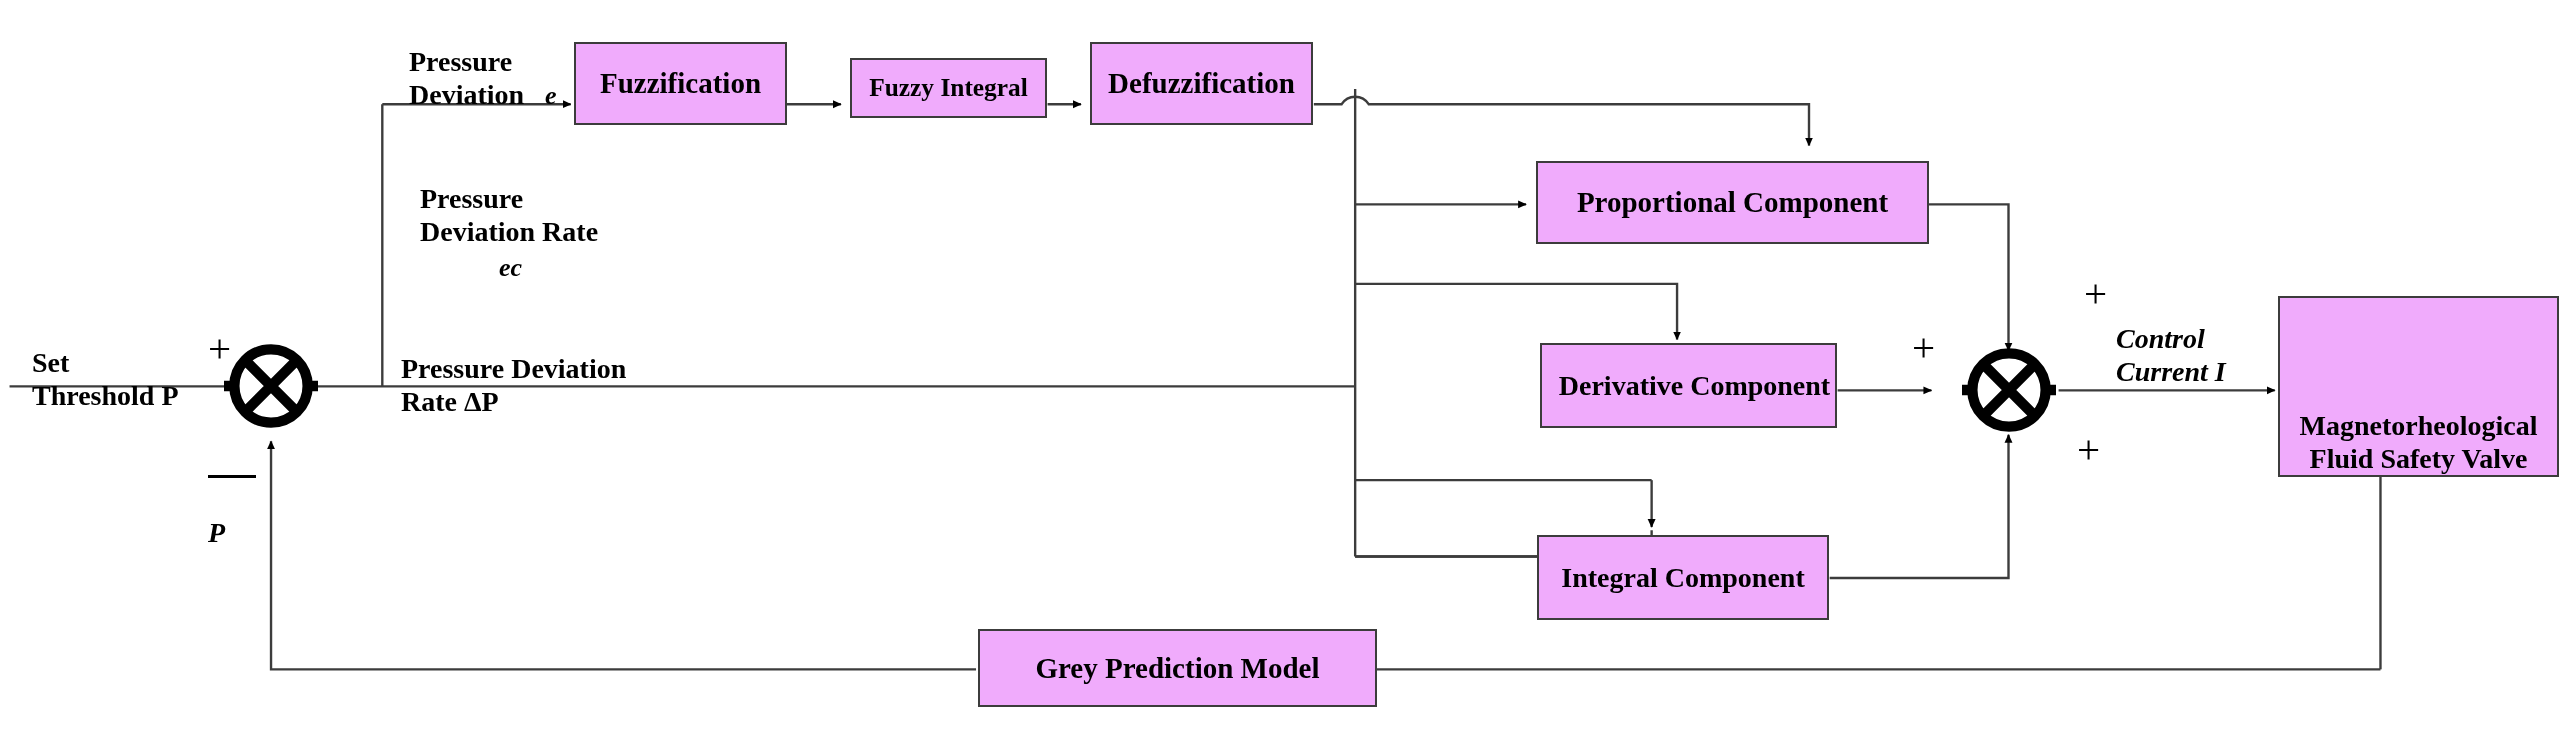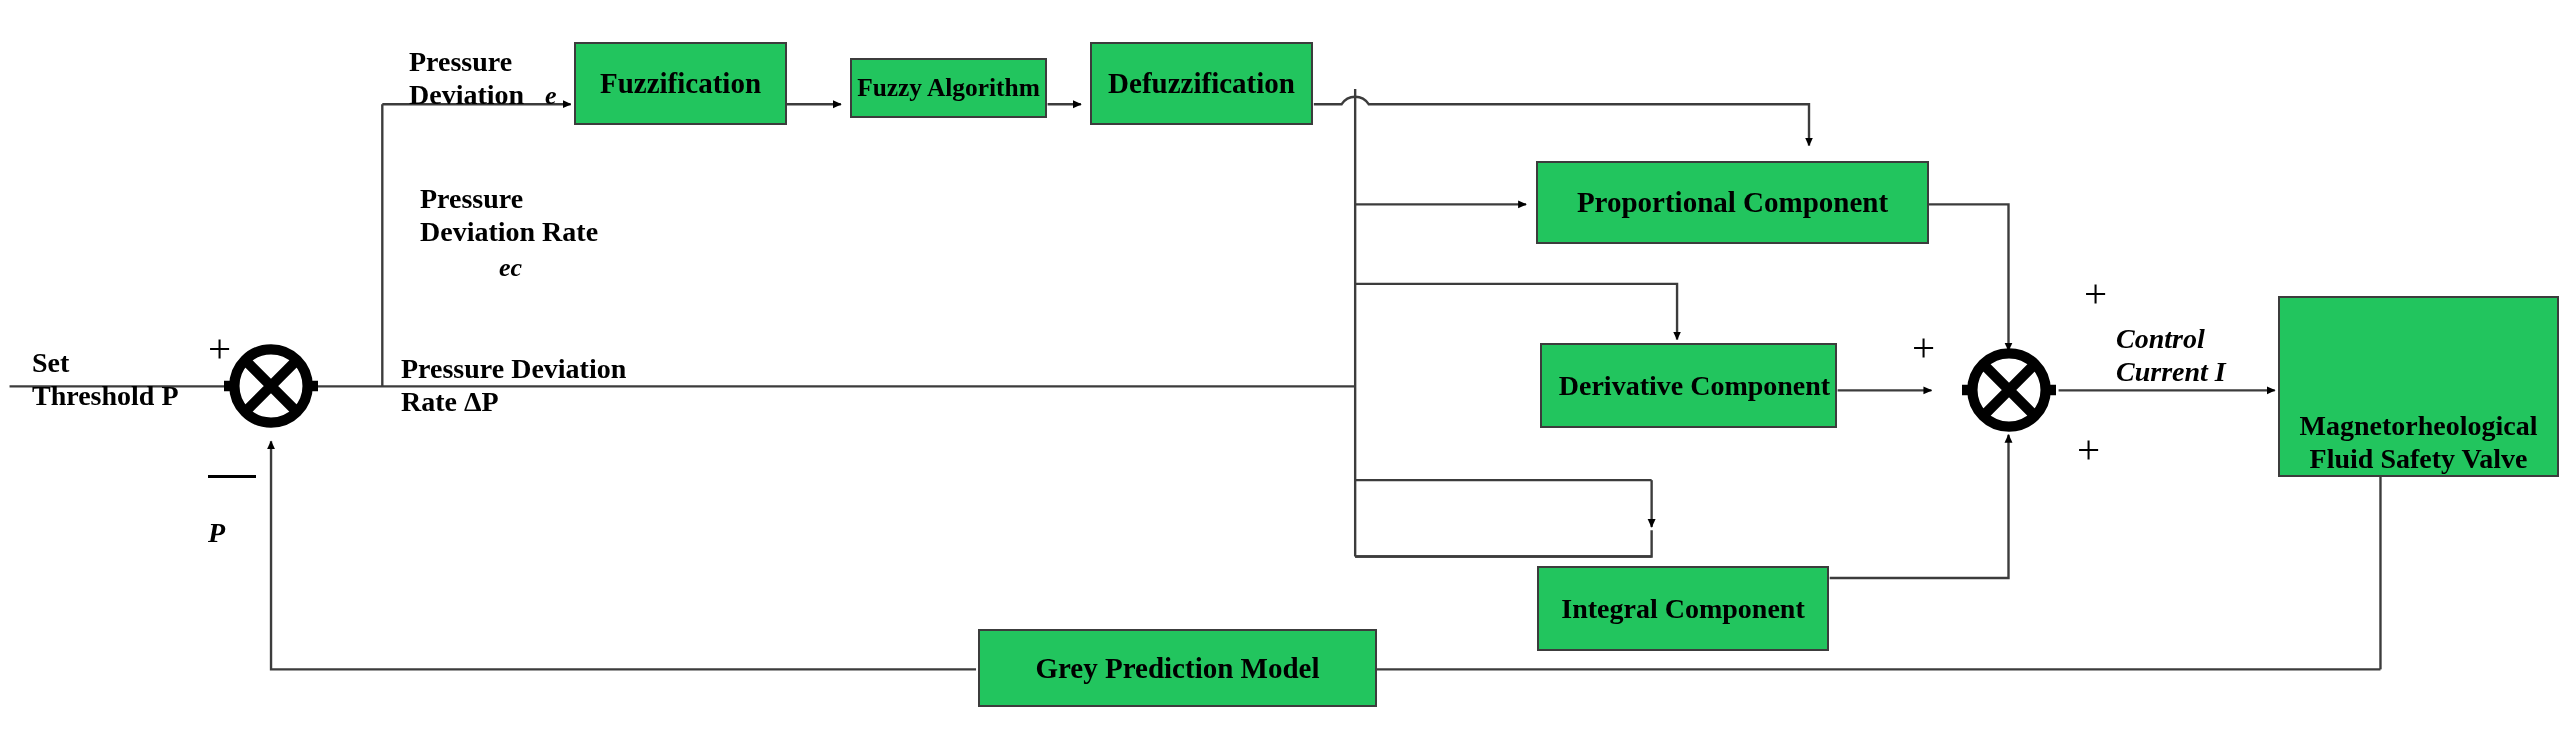--- a/index.html
+++ b/index.html
@@ -19,21 +19,21 @@
     position: absolute;
     left: 0;
     top: 0;
     width: 2576px;
     height: 737px;
   }
   .box {
     position: absolute;
     box-sizing: border-box;
     border: 2.4px solid #3c3c3c;
-    background: #22c55e;
+    background: #f0abfc;
     display: flex;
     align-items: center;
     justify-content: center;
     text-align: center;
     font-weight: bold;
     color: #000000;
     line-height: 1.18;
     z-index: 4;
   }
   .lbl {
@@ -127,37 +127,37 @@
     <path d="M26,26 L92,92 M92,26 L26,92" stroke="#000000" stroke-width="13" fill="none"></path>
     <path d="M0,59 L15,59 M103,59 L118,59" stroke="#000000" stroke-width="13" fill="none"></path>
   </svg>
 
   <div class="box" style="left:574px; top:42px; width:213px; height:83px; font-size:29px;">
     <span>Fuzzification</span>
   </div>
 
   <div class="box" style="left:850px; top:58px; width:197px; height:60px; font-size:25.4px;">
     <span>Fuzzy
-Algorithm</span>
+Integral</span>
   </div>
 
   <div class="box" style="left:1090px; top:42px; width:223px; height:83px; font-size:29px;">
     <span>Defuzzification</span>
   </div>
 
   <div class="box" style="left:1536px; top:161px; width:393px; height:83px; font-size:29px;">
     <span>Proportional Component</span>
   </div>
 
   <div class="box" style="left:1540px; top:343px; width:297px; height:85px; font-size:28px;padding-left:12px;">
     <span>Derivative
 Component</span>
   </div>
 
-  <div class="box" style="left:1537px; top:566px; width:292px; height:85px; font-size:28px;">
+  <div class="box" style="left:1537px; top:535px; width:292px; height:85px; font-size:28px;">
     <span>Integral
 Component</span>
   </div>
 
   <div class="box" style="left:2278px; top:296px; width:281px; height:181px; font-size:28px;align-items:flex-end;">
     <span>Magnetorheological
 Fluid Safety
 Valve</span>
   </div>
 

